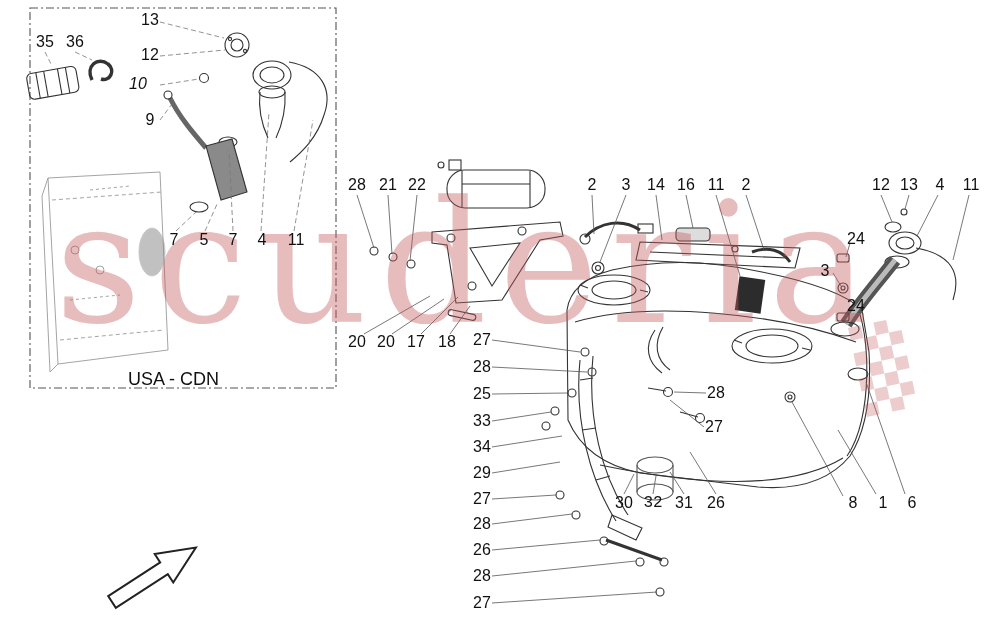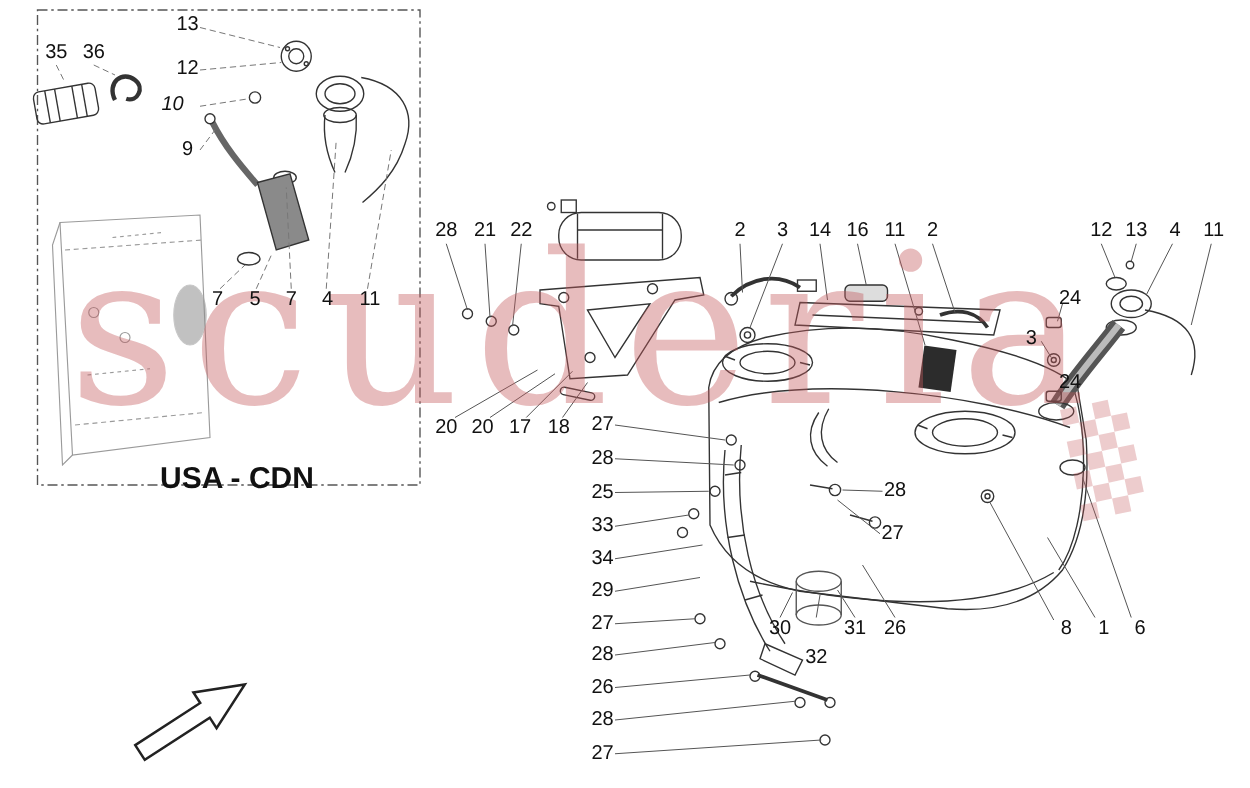--- a/index.html
+++ b/index.html
@@ -1,21 +1,21 @@
 <!DOCTYPE html>
 <html><head>
 <meta charset="utf-8">
 <style>
   html,body{margin:0;padding:0;background:#fff;}
   .stage{position:relative;width:1000px;height:630px;background:#ffffff;overflow:hidden;
          font-family:"Liberation Sans",sans-serif;}
   .callout-layer{position:absolute;left:0;top:0;width:1000px;height:630px;pointer-events:none;}
   .callout{position:absolute;transform:translate(-50%,-50%);font-size:16px;color:#111;
            font-family:"Liberation Sans",sans-serif;white-space:nowrap;}
-  .inset-caption{position:absolute;left:128px;top:369px;font-size:24px;font-weight:bold;color:#111;}
+  .inset-caption{position:absolute;left:128px;top:369px;font-size:18px;font-weight:normal;color:#111;}
   .watermark-title{position:absolute;left:55px;top:180px;width:920px;height:190px;
     font-family:"DejaVu Serif",serif;font-size:168px;line-height:1;letter-spacing:12px;
     color:#c4595c;opacity:0.40;pointer-events:none;user-select:none;}
   .watermark-sub{position:absolute;left:70px;top:352px;width:900px;
     font-family:"DejaVu Serif",serif;font-size:54px;letter-spacing:50px;
     color:#c4595c;opacity:0.18;pointer-events:none;user-select:none;}
   .diagram-svg{position:absolute;left:0;top:0;}
 </style>
 </head>
 <body>
@@ -317,21 +317,21 @@
       <span class="callout" style="left: 482px; top: 447px;">34</span>
       <span class="callout" style="left: 482px; top: 473px;">29</span>
       <span class="callout" style="left: 482px; top: 499px;">27</span>
       <span class="callout" style="left: 482px; top: 524px;">28</span>
       <span class="callout" style="left: 482px; top: 550px;">26</span>
       <span class="callout" style="left: 482px; top: 576px;">28</span>
       <span class="callout" style="left: 482px; top: 603px;">27</span>
       <span class="callout" style="left: 716px; top: 393px;">28</span>
       <span class="callout" style="left: 714px; top: 427px;">27</span>
       <span class="callout" style="left: 624px; top: 503px;">30</span>
-      <span class="callout" style="left: 653px; top: 526px;">32</span>
+      <span class="callout" style="left: 653px; top: 503px; font-family: Liberation Mono, monospace;">32</span>
       <span class="callout" style="left: 684px; top: 503px;">31</span>
       <span class="callout" style="left: 716px; top: 503px;">26</span>
       <span class="callout" style="left: 853px; top: 503px;">8</span>
       <span class="callout" style="left: 883px; top: 503px;">1</span>
       <span class="callout" style="left: 912px; top: 503px;">6</span>
     </div>
 
   <div class="inset-caption">USA - CDN</div>
 
 </div>

